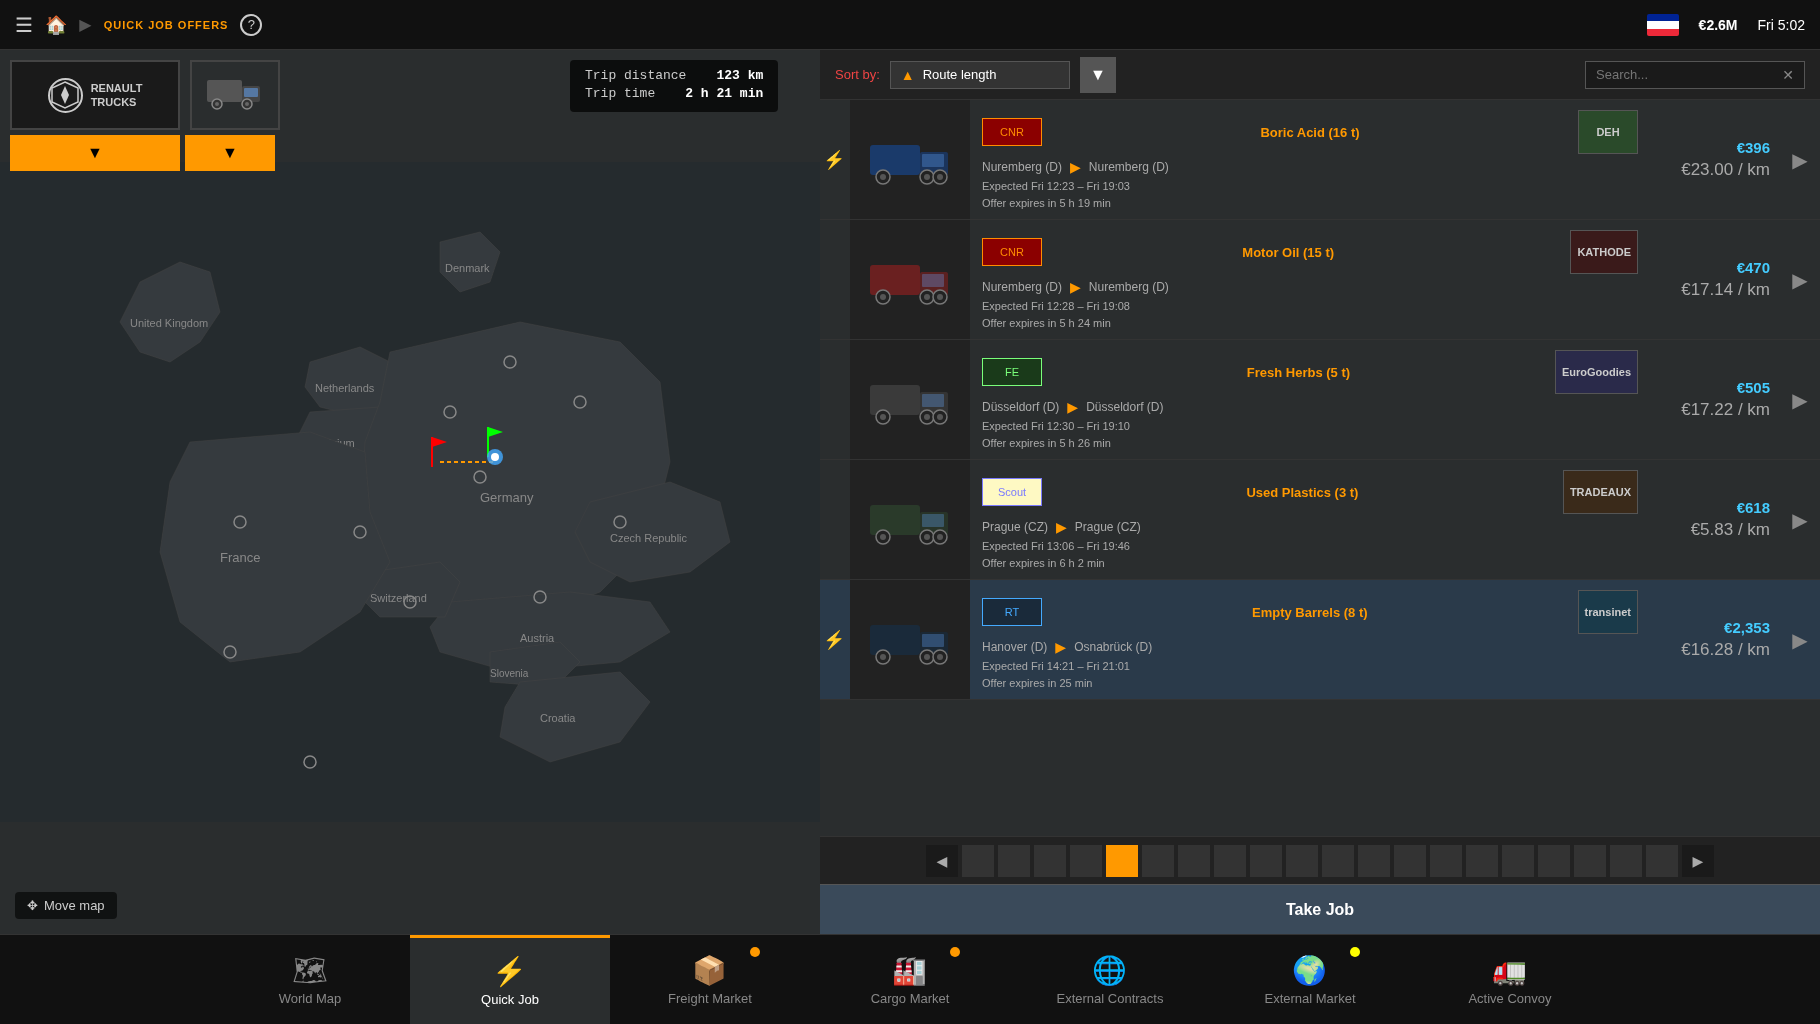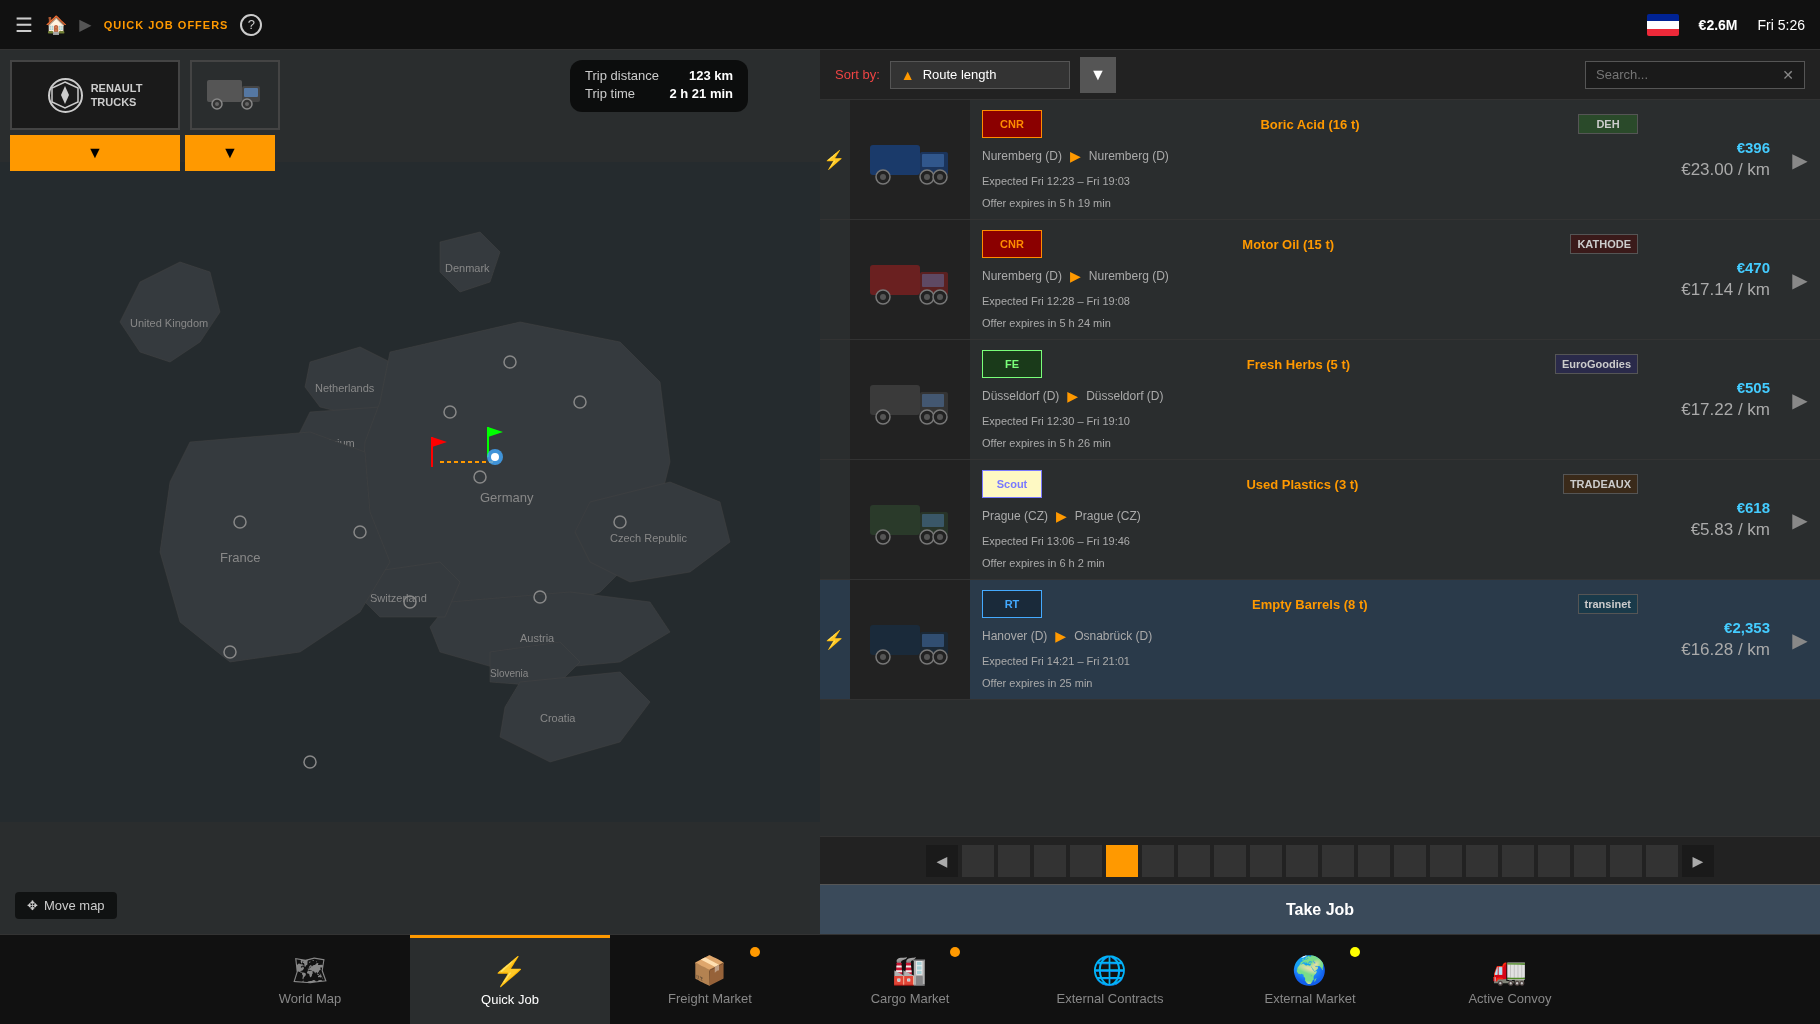--- a/index.html
+++ b/index.html
@@ -163,22 +163,23 @@
     .dropdown-btn-wide { width: 170px; }
     .dropdown-btn-narrow { width: 90px; }
 
     
     .trip-info {
       position: absolute;
       top: 10px;
       left: 570px;
       background: rgba(0,0,0,0.7);
       padding: 8px 15px;
-      border-radius: 12px;
+      border-radius: 4px;
       z-index: 10;
+      font-family: Liberation Mono, monospace;
     }
     .trip-info-row {
       display: flex;
       justify-content: space-between;
       gap: 30px;
       font-size: 13px;
       color: #ccc;
       margin-bottom: 3px;
     }
     .trip-info-value {
@@ -324,34 +325,34 @@
       justify-content: space-between;
     }
     .job-company-logo {
       height: 28px;
       display: flex;
       align-items: center;
       justify-content: center;
       padding: 0 6px;
       border: 1px solid #555;
       font-size: 11px;
-      font-weight: bold;
+      font-weight: normal;
       color: #f90;
       background: #1a1a1a;
       min-width: 60px;
     }
     .job-cargo-name {
       color: #f90;
       font-size: 13px;
       font-weight: bold;
       flex: 1;
       text-align: center;
     }
     .job-dest-logo {
-      height: 20px;
+      height: 44px;
       display: flex;
       align-items: center;
       justify-content: center;
       padding: 0 6px;
       border: 1px solid #555;
       font-size: 11px;
       font-weight: bold;
       color: #ccc;
       background: #1a1a1a;
       min-width: 60px;
@@ -496,21 +497,21 @@
 
 <div class="top-bar">
   <span class="top-bar-menu">☰</span>
   <span class="top-bar-home">🏠</span>
   <span class="top-bar-separator">▶</span>
   <span class="top-bar-title">QUICK JOB OFFERS</span>
   <div class="top-bar-help">?</div>
   <div class="top-bar-right">
     <div class="flag-icon"></div>
     <span class="money">€2.6M</span>
-    <span class="time">Fri 5:26</span>
+    <span class="time">Fri 5:02</span>
   </div>
 </div>
 
 <div class="main-layout">
 
   <div class="map-panel">
 
     <div class="sidebar-controls">
       <div class="sidebar-top-row">
         <div class="brand-box">

